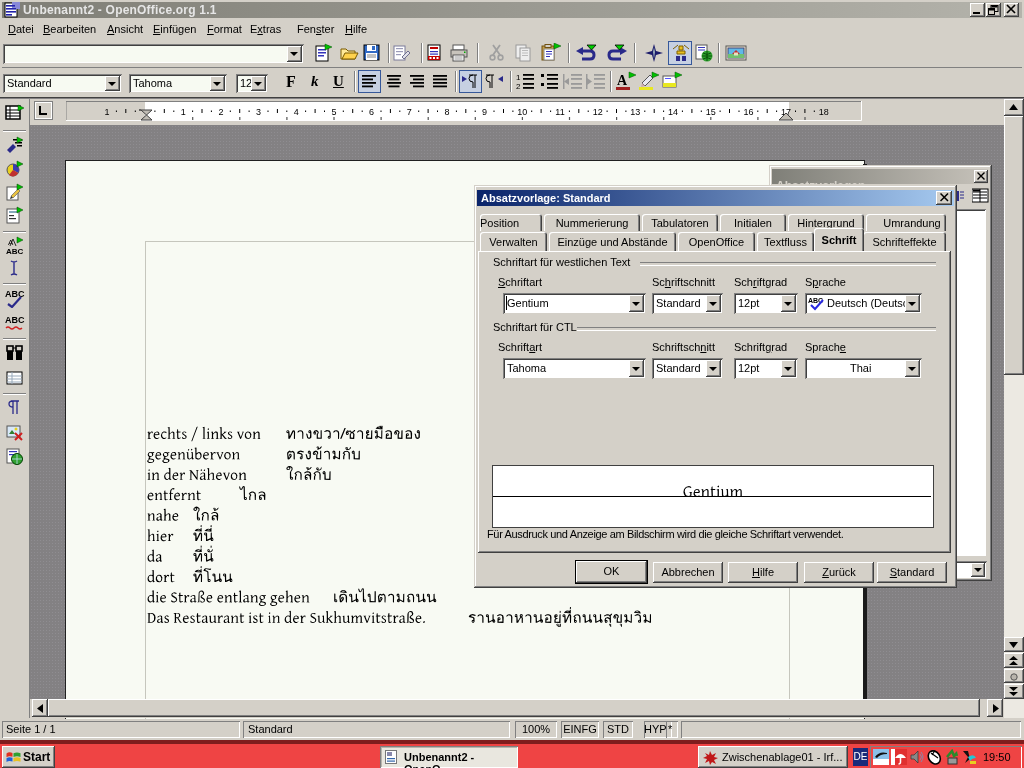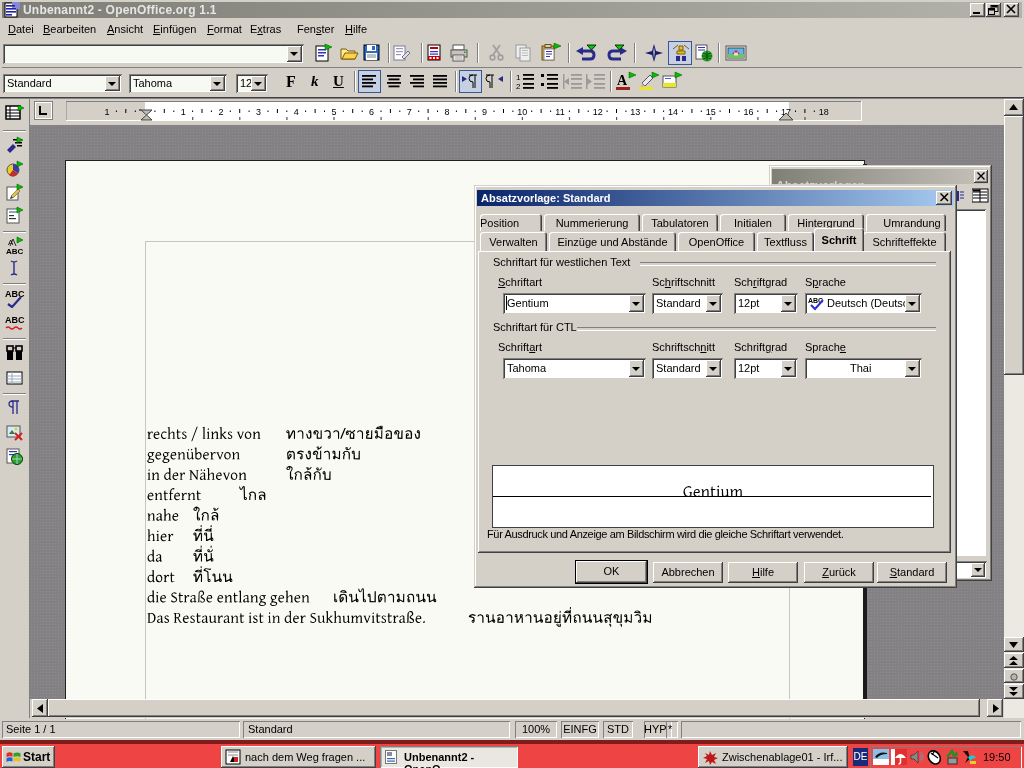--- a/index.html
+++ b/index.html
@@ -571,29 +571,20 @@
 <div class="r" id="taskbar" style="left:0px;top:740px;width:1024px;height:28px;background:#ef4444;border-top:4px solid #7f1d1d">
   <div class="r btn face" style="left:2px;top:2px;width:53px;height:22px">
     <svg class="r" style="left:3px;top:3px" width="17" height="16" viewBox="0 0 17 16">
         <path d="M1.5 4.5 Q4 2.5 7.5 4 L7.5 7.8 Q4 6.3 1.5 8.3 Z" fill="#e03020"></path>
         <path d="M8.5 4.2 Q12 2.7 15.5 4.2 L15.5 8 Q12 6.5 8.5 8 Z" fill="#30a030"></path>
         <path d="M1.5 9.3 Q4 7.3 7.5 8.8 L7.5 12.6 Q4 11.1 1.5 13.1 Z" fill="#2060d8"></path>
         <path d="M8.5 9 Q12 7.5 15.5 9 L15.5 12.8 Q12 11.3 8.5 12.8 Z" fill="#e8c020"></path>
       </svg>
     <span class="r" style="left:21px;top:4px;font-weight:bold;font-size:12px">Start</span>
   </div>
-  <div class="r btn face" style="left:221px;top:2px;width:155px;height:22px">
-    <svg class="r" style="left:4px;top:3px" width="16" height="16">
-        <rect x="1" y="1" width="14" height="14" fill="#fff" stroke="#000"></rect>
-        <path d="M3 3 L13 3 M3 6 L13 6" stroke="#888"></path>
-        <path d="M5 13 L8 7 L11 13 Z" fill="#000"></path>
-        <rect x="9" y="8" width="4" height="5" fill="#d02020"></rect>
-      </svg>
-    <span class="r" style="left:24px;top:5px">nach dem Weg fragen ...</span>
-  </div>
   <div class="r" style="left:380px;top:2px;width:138px;height:22px;background:#e9e7df;box-shadow:inset 1px 1px #808080,inset -1px -1px #fff,inset 2px 2px #b8b4ac">
     <svg class="r" style="left:5px;top:4px" width="13" height="15">
         <rect x="0.5" y="0.5" width="11" height="13" fill="#fff" stroke="#777"></rect>
         <rect x="2" y="2" width="5" height="4" fill="#88a"></rect>
         <rect x="2" y="8" width="8" height="1.2" fill="#36a"></rect>
         <rect x="2" y="10.5" width="8" height="1.2" fill="#36a"></rect>
       </svg>
     <span class="r" style="left:24px;top:5px;font-weight:bold">Unbenannt2 - OpenO...</span>
   </div>
   <div class="r btn face" style="left:698px;top:2px;width:150px;height:22px">

